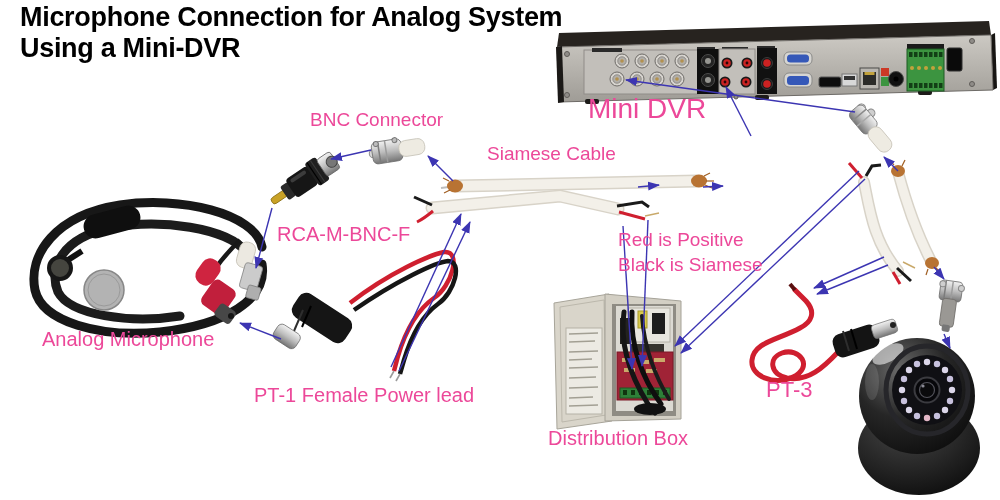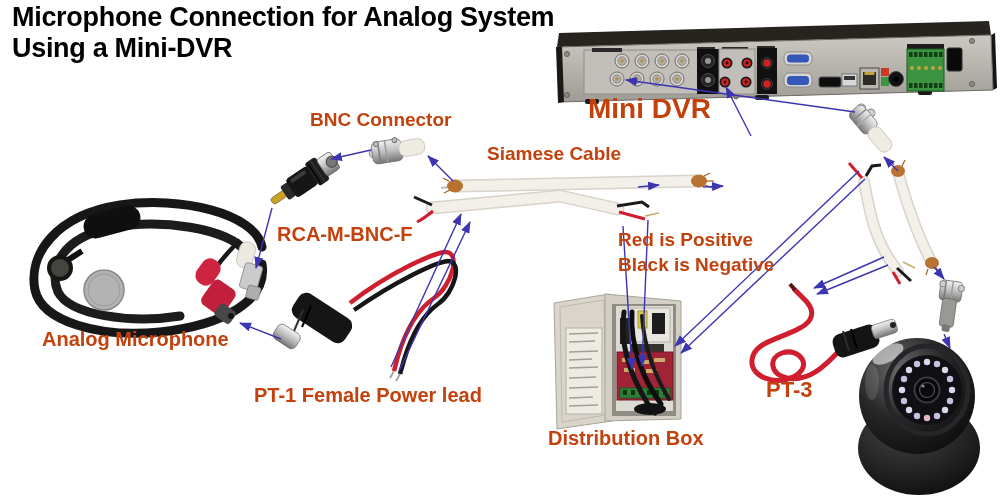--- a/index.html
+++ b/index.html
@@ -1,22 +1,22 @@
 <!DOCTYPE html>
 <html><head>
 <meta charset="utf-8">
 <style>
   html,body{margin:0;padding:0;background:#fff;}
   .stage{
     position:relative;width:1000px;height:500px;background:#ffffff;
     overflow:hidden;font-family:"Liberation Sans",sans-serif;color:#000;
   }
   .stage svg{position:absolute;left:0;top:0;}
-  .lbl{position:absolute;font-weight:bold;color:#c2410c;white-space:nowrap;line-height:1.15;}
-  .title{position:absolute;left:12px;top:2px;font-weight:bold;font-size:27px;line-height:31px;letter-spacing:-0.3px;}
+  .lbl{position:absolute;font-weight:normal;color:#ec4899;white-space:nowrap;line-height:1.15;}
+  .title{position:absolute;left:20px;top:2px;font-weight:bold;font-size:27px;line-height:31px;letter-spacing:-0.3px;}
   .l-minidvr{left:588px;top:93px;font-size:28px;text-align:right;}
   .l-bnc{left:310px;top:109px;font-size:19px;}
   .l-siamese{left:487px;top:143px;font-size:19px;}
   .l-rca{left:277px;top:223px;font-size:20px;}
   .l-mic{left:42px;top:328px;font-size:20px;}
   .l-pt3f{left:254px;top:384px;font-size:20px;}
   .l-polar{left:618px;top:227px;width:190px;font-size:19px;line-height:25px;}
   .l-dist{left:548px;top:427px;font-size:20px;}
   .l-pt3{left:766px;top:377px;font-size:22px;}
 </style>
@@ -438,18 +438,18 @@
 </div>
 
 <div class="lbl l-minidvr">Mini DVR</div>
 <div class="lbl l-bnc">BNC Connector</div>
 <div class="lbl l-siamese">Siamese Cable</div>
 <div class="lbl l-mic">Analog Microphone</div>
 <div class="lbl l-rca">RCA-M-BNC-F</div>
 <div class="lbl l-pt3f">PT-1 Female Power lead</div>
 <div class="lbl l-polar">
   <div>Red is Positive</div>
-  <div>Black is Negative</div>
+  <div>Black is Siamese</div>
 </div>
 <div class="lbl l-dist">Distribution Box</div>
 <div class="lbl l-pt3">PT-3</div>
 
 </div>
 
 </body></html>

